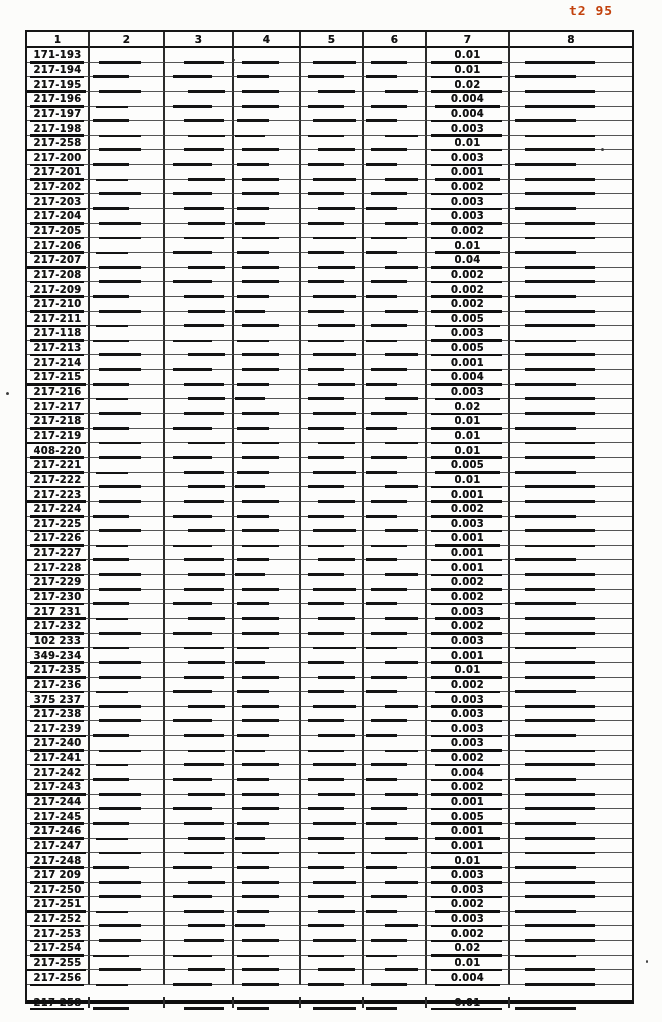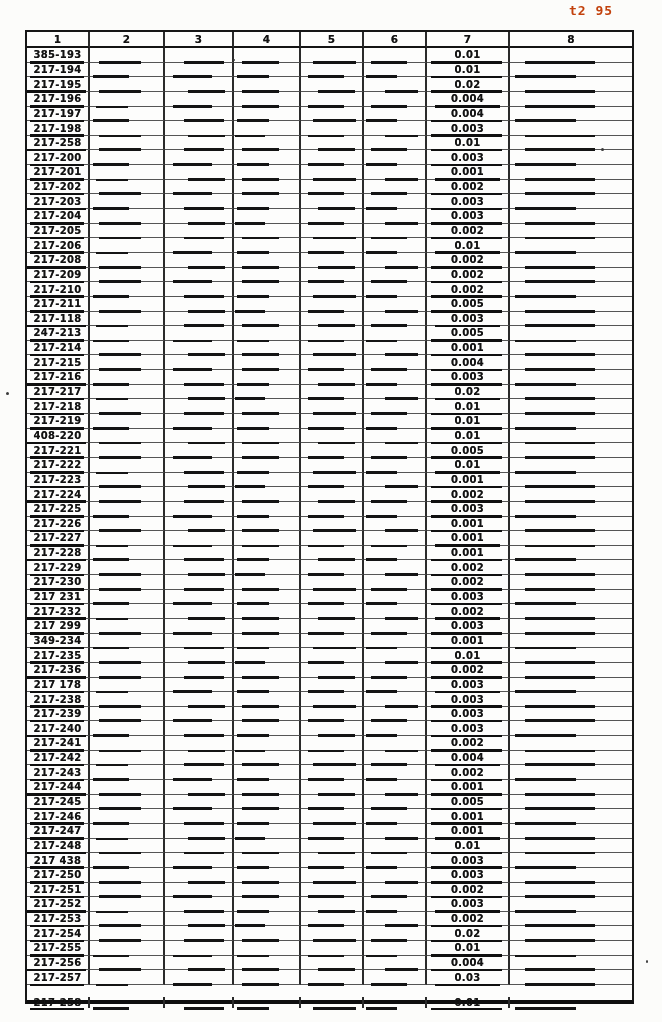--- a/index.html
+++ b/index.html
@@ -75,21 +75,21 @@
         <div class="cell head">1</div>
         <div class="cell head">2</div>
         <div class="cell head">3</div>
         <div class="cell head">4</div>
         <div class="cell head">5</div>
         <div class="cell head">6</div>
         <div class="cell head">7</div>
         <div class="cell head">8</div>
       </div>
       <div class="row data">
-        <div class="cell id">385-193</div>
+        <div class="cell id">171-193</div>
         <div class="cell empty"></div>
         <div class="cell empty"></div>
         <div class="cell empty"></div>
         <div class="cell empty"></div>
         <div class="cell empty"></div>
         <div class="cell val">0.01</div>
         <div class="cell empty"></div>
       </div>
       <div class="row data">
         <div class="cell id">217-194</div>
@@ -215,20 +215,30 @@
         <div class="cell id">217-206</div>
         <div class="cell empty"></div>
         <div class="cell empty"></div>
         <div class="cell empty"></div>
         <div class="cell empty"></div>
         <div class="cell empty"></div>
         <div class="cell val">0.01</div>
         <div class="cell empty"></div>
       </div>
       <div class="row data">
+        <div class="cell id">217-207</div>
+        <div class="cell empty"></div>
+        <div class="cell empty"></div>
+        <div class="cell empty"></div>
+        <div class="cell empty"></div>
+        <div class="cell empty"></div>
+        <div class="cell val">0.04</div>
+        <div class="cell empty"></div>
+      </div>
+      <div class="row data">
         <div class="cell id">217-208</div>
         <div class="cell empty"></div>
         <div class="cell empty"></div>
         <div class="cell empty"></div>
         <div class="cell empty"></div>
         <div class="cell empty"></div>
         <div class="cell val">0.002</div>
         <div class="cell empty"></div>
       </div>
       <div class="row data">
@@ -265,21 +275,21 @@
         <div class="cell id">217-118</div>
         <div class="cell empty"></div>
         <div class="cell empty"></div>
         <div class="cell empty"></div>
         <div class="cell empty"></div>
         <div class="cell empty"></div>
         <div class="cell val">0.003</div>
         <div class="cell empty"></div>
       </div>
       <div class="row data">
-        <div class="cell id">247-213</div>
+        <div class="cell id">217-213</div>
         <div class="cell empty"></div>
         <div class="cell empty"></div>
         <div class="cell empty"></div>
         <div class="cell empty"></div>
         <div class="cell empty"></div>
         <div class="cell val">0.005</div>
         <div class="cell empty"></div>
       </div>
       <div class="row data">
         <div class="cell id">217-214</div>
@@ -465,21 +475,21 @@
         <div class="cell id">217-232</div>
         <div class="cell empty"></div>
         <div class="cell empty"></div>
         <div class="cell empty"></div>
         <div class="cell empty"></div>
         <div class="cell empty"></div>
         <div class="cell val">0.002</div>
         <div class="cell empty"></div>
       </div>
       <div class="row data">
-        <div class="cell id">217 299</div>
+        <div class="cell id">102 233</div>
         <div class="cell empty"></div>
         <div class="cell empty"></div>
         <div class="cell empty"></div>
         <div class="cell empty"></div>
         <div class="cell empty"></div>
         <div class="cell val">0.003</div>
         <div class="cell empty"></div>
       </div>
       <div class="row data">
         <div class="cell id">349-234</div>
@@ -505,21 +515,21 @@
         <div class="cell id">217-236</div>
         <div class="cell empty"></div>
         <div class="cell empty"></div>
         <div class="cell empty"></div>
         <div class="cell empty"></div>
         <div class="cell empty"></div>
         <div class="cell val">0.002</div>
         <div class="cell empty"></div>
       </div>
       <div class="row data">
-        <div class="cell id">217 178</div>
+        <div class="cell id">375 237</div>
         <div class="cell empty"></div>
         <div class="cell empty"></div>
         <div class="cell empty"></div>
         <div class="cell empty"></div>
         <div class="cell empty"></div>
         <div class="cell val">0.003</div>
         <div class="cell empty"></div>
       </div>
       <div class="row data">
         <div class="cell id">217-238</div>
@@ -625,21 +635,21 @@
         <div class="cell id">217-248</div>
         <div class="cell empty"></div>
         <div class="cell empty"></div>
         <div class="cell empty"></div>
         <div class="cell empty"></div>
         <div class="cell empty"></div>
         <div class="cell val">0.01</div>
         <div class="cell empty"></div>
       </div>
       <div class="row data">
-        <div class="cell id">217 438</div>
+        <div class="cell id">217 209</div>
         <div class="cell empty"></div>
         <div class="cell empty"></div>
         <div class="cell empty"></div>
         <div class="cell empty"></div>
         <div class="cell empty"></div>
         <div class="cell val">0.003</div>
         <div class="cell empty"></div>
       </div>
       <div class="row data">
         <div class="cell id">217-250</div>
@@ -702,30 +712,20 @@
         <div class="cell empty"></div>
       </div>
       <div class="row data">
         <div class="cell id">217-256</div>
         <div class="cell empty"></div>
         <div class="cell empty"></div>
         <div class="cell empty"></div>
         <div class="cell empty"></div>
         <div class="cell empty"></div>
         <div class="cell val">0.004</div>
-        <div class="cell empty"></div>
-      </div>
-      <div class="row data">
-        <div class="cell id">217-257</div>
-        <div class="cell empty"></div>
-        <div class="cell empty"></div>
-        <div class="cell empty"></div>
-        <div class="cell empty"></div>
-        <div class="cell empty"></div>
-        <div class="cell val">0.03</div>
         <div class="cell empty"></div>
       </div>
       <div class="row data">
         <div class="cell id">217-258</div>
         <div class="cell empty"></div>
         <div class="cell empty"></div>
         <div class="cell empty"></div>
         <div class="cell empty"></div>
         <div class="cell empty"></div>
         <div class="cell val">0.01</div>

